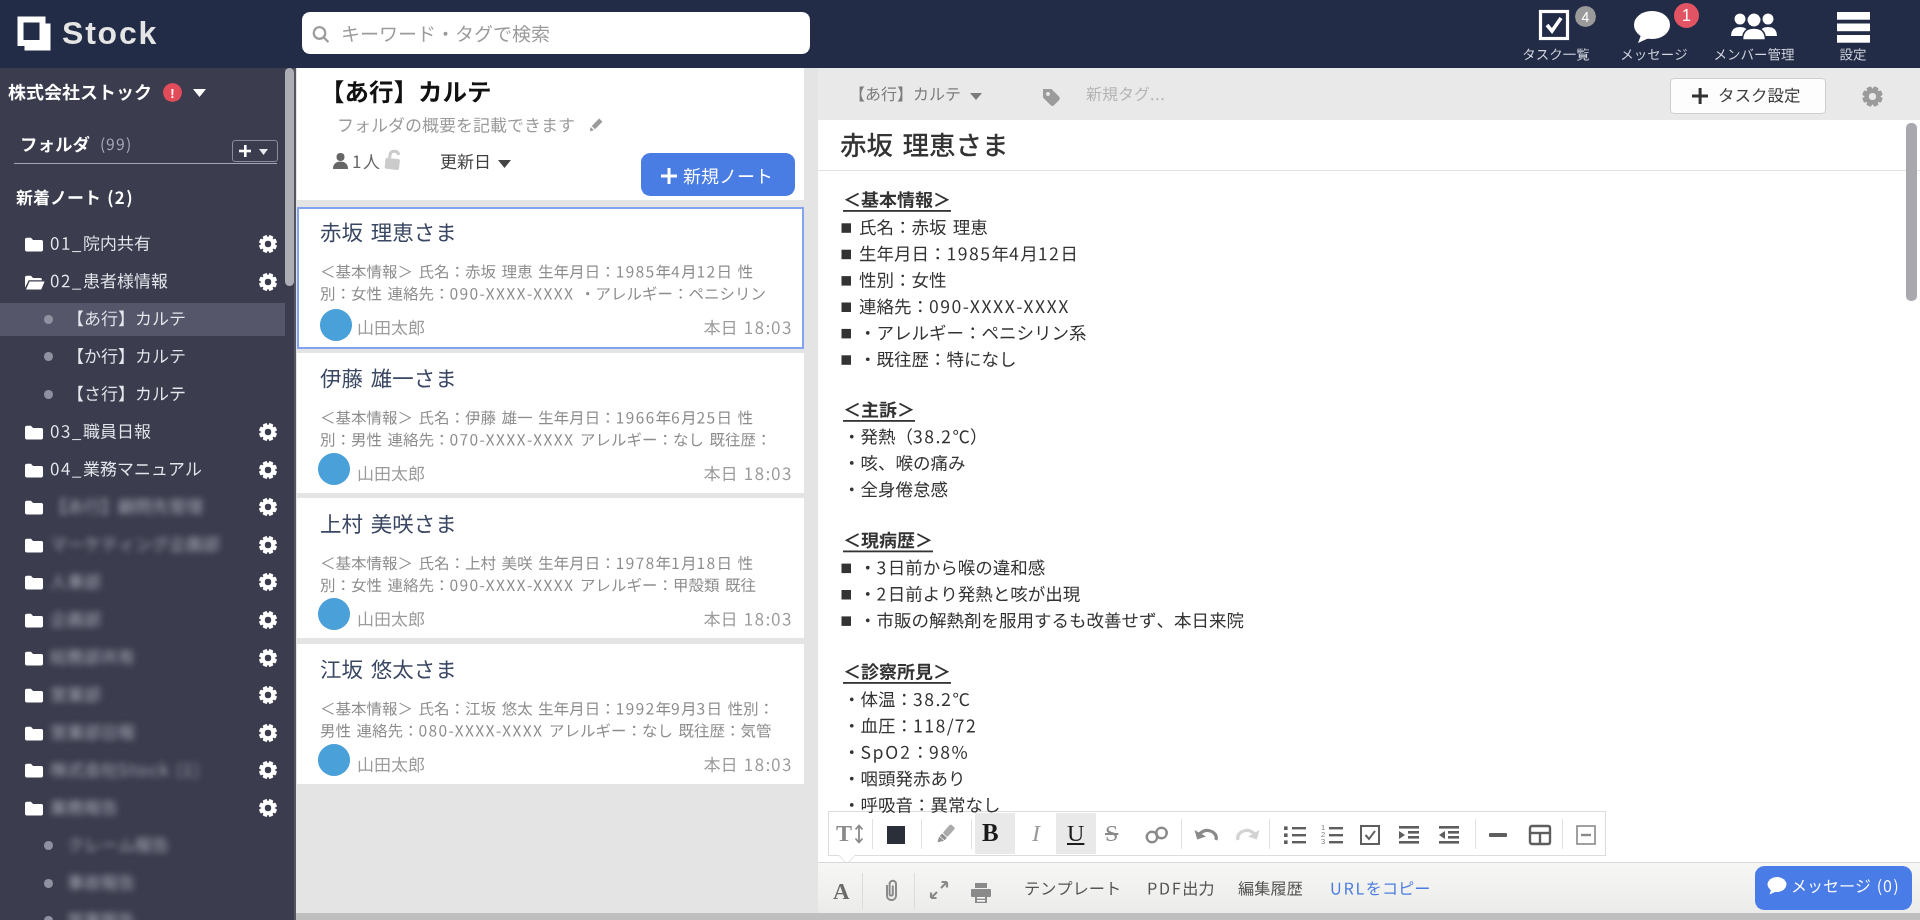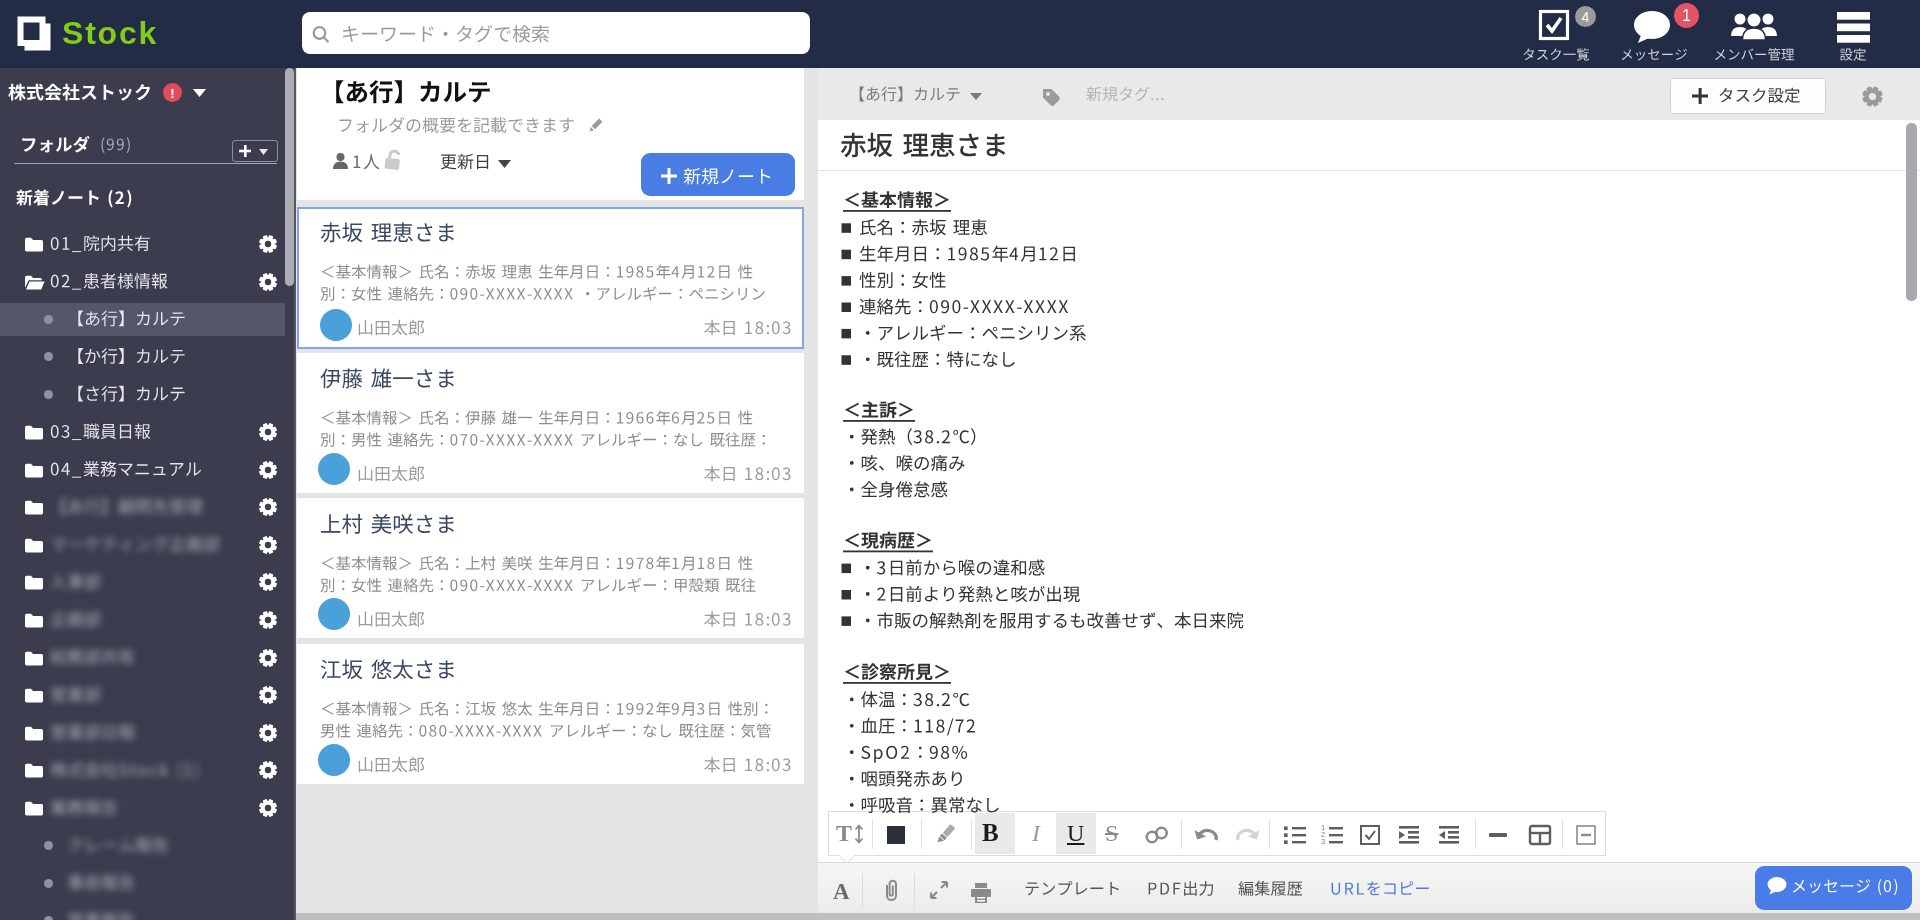--- a/index.html
+++ b/index.html
@@ -1,21 +1,21 @@
 <!DOCTYPE html>
 <html><head><meta charset="utf-8"><title>Stock</title><style>
 *{margin:0;padding:0;box-sizing:border-box}
 html,body{width:1920px;height:920px;overflow:hidden;background:#E4E4E5;
   font-family:"Liberation Sans",sans-serif;}
 #root{position:relative;width:1920px;height:920px}
 .abs{position:absolute}
 svg.ic{position:absolute;overflow:visible}
 #ovl{position:absolute;left:0;top:0;z-index:50;pointer-events:none}
 .topbar{position:absolute;left:0;top:0;width:1920px;height:68px;background:#222C46;z-index:5}
-.logo-text{position:absolute;left:62px;top:17px;color:#84cc16;font-size:32px;font-weight:bold;letter-spacing:1.8px;line-height:1}
+.logo-text{position:absolute;left:62px;top:17px;color:#e5e5e5;font-size:32px;font-weight:bold;letter-spacing:1.8px;line-height:1}
 .search{position:absolute;left:302px;top:12px;width:508px;height:42px;background:#fff;border-radius:8px}
 .sidebar{position:absolute;left:0;top:68px;width:296px;height:852px;background:#3B3D4E;z-index:4}
 .sb-sel{position:absolute;left:0;top:235px;width:285px;height:33px;background:#555669}
 .sb-div{position:absolute;left:14px;top:95px;width:263px;height:1px;background:#A3A5B2}
 .sb-thumb{position:absolute;left:285px;top:0px;width:9px;height:218px;background:#ADADB5;border-radius:5px}
 .sb-edge{position:absolute;left:294px;top:0;width:2px;height:852px;background:#55565F}
 .fbtn{position:absolute;left:232px;top:72px;width:46px;height:22px;border:1px solid #8A8C9C;border-radius:3px}
 .midcol{position:absolute;left:296px;top:68px;width:522px;height:852px;background:#E4E4E5;z-index:3}
 .mid-head{position:absolute;left:1px;top:0;width:507px;height:132px;background:#fff}
 .newnote{position:absolute;left:345px;top:85px;width:154px;height:43px;background:#4A7DE4;border-radius:9px}

